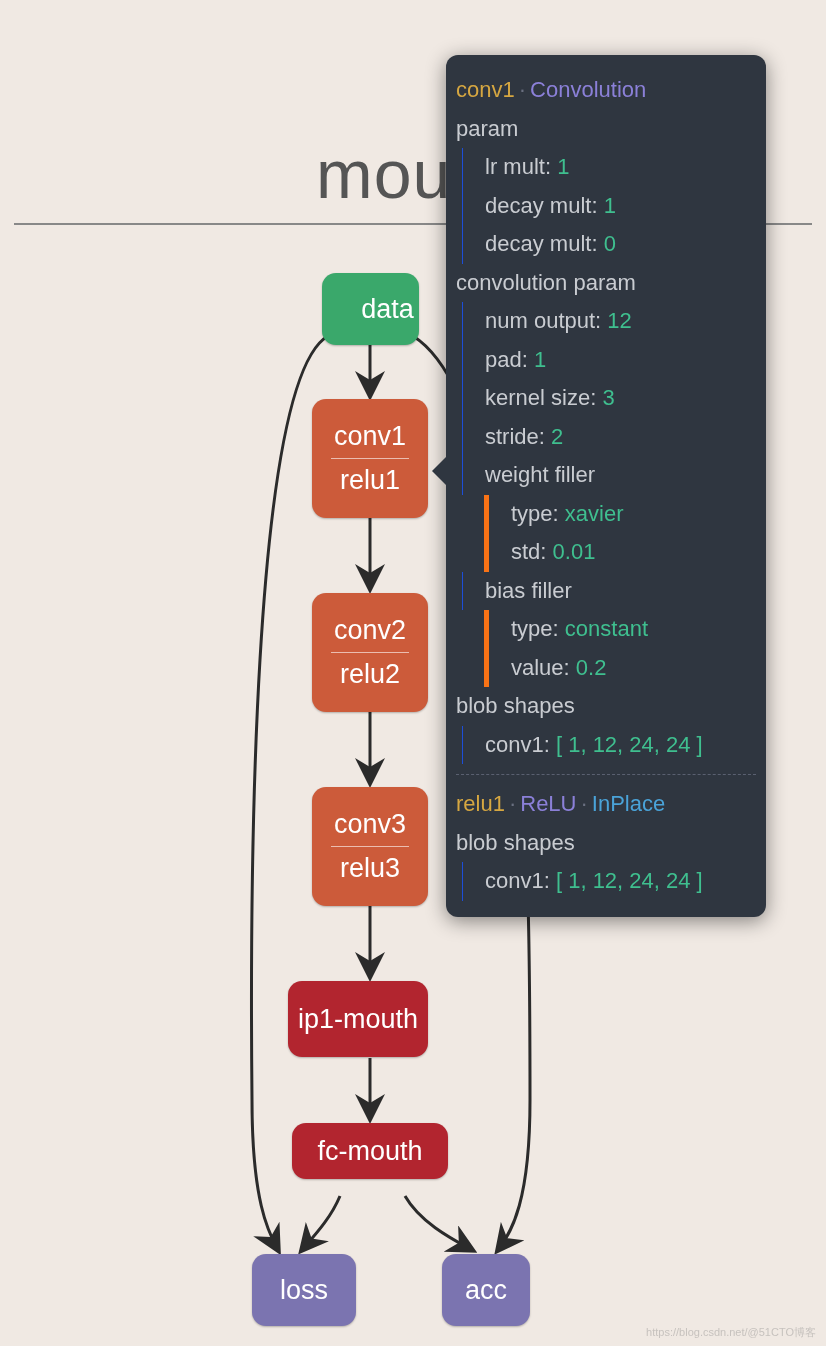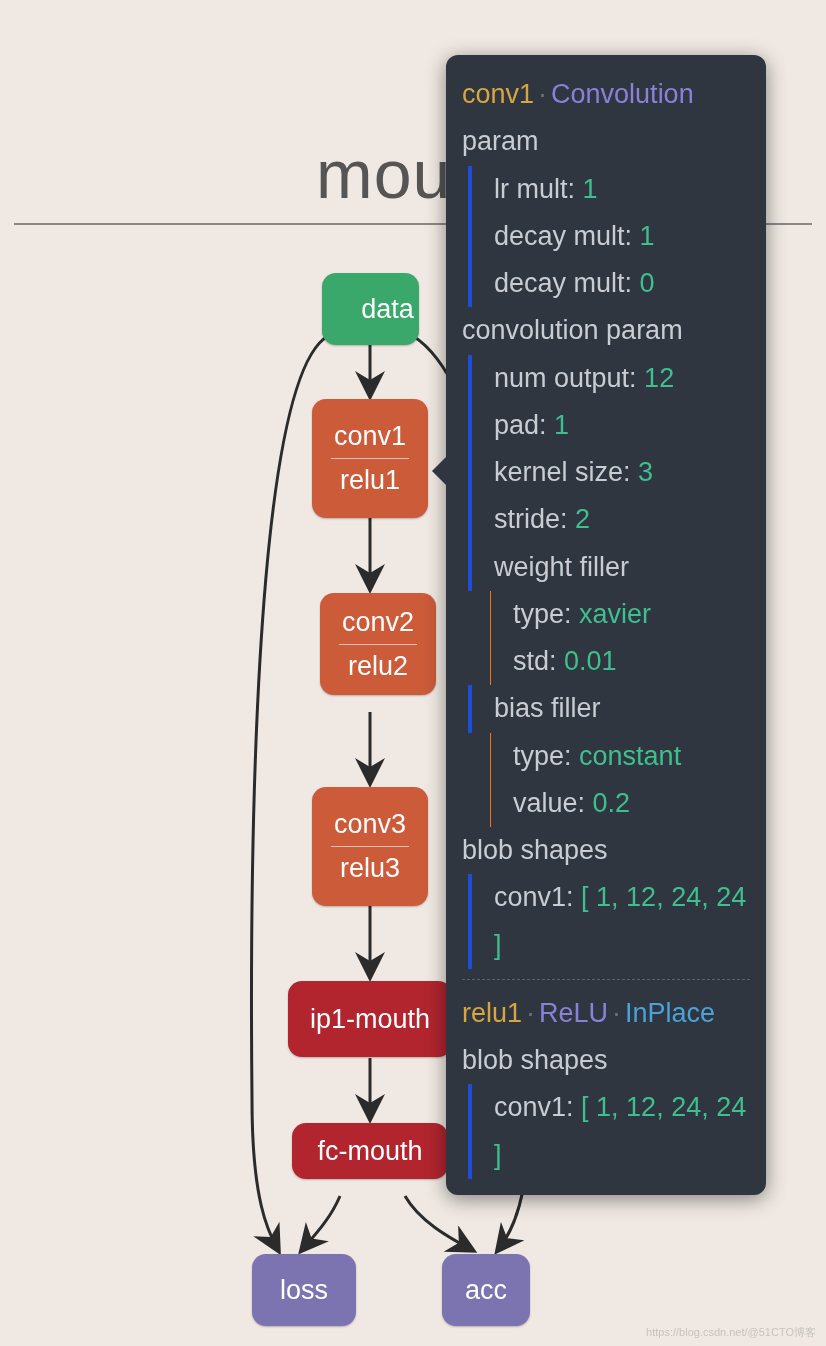--- a/index.html
+++ b/index.html
@@ -58,36 +58,36 @@
     width: 826px; height: 1346px;
     pointer-events: none;
   }
   .tooltip {
     position: absolute;
     top: 55px;
     left: 446px;
     width: 320px;
     background: #2f3640;
     border-radius: 12px;
-    padding: 16px 16px;
+    padding: 16px 10px;
     color: #c9ccd1;
-    font-size: 27px;
+    font-size: 22px;
     line-height: 1.75;
     font-family: -apple-system, "Helvetica Neue", Arial, sans-serif;
     box-shadow: 0 4px 20px rgba(0,0,0,0.45);
   }
   .tooltip .hdr .name { color: #d6a741; }
   .tooltip .hdr .sep { color: #6a7080; margin: 0 4px; }
   .tooltip .hdr .type { color: #8b80d8; }
   .tooltip .hdr .inplace { color: #4aa3d8; }
   .tooltip .k { color: #c9ccd1; }
   .tooltip .v { color: #3fbf8f; }
   .tooltip .arr { color: #3fbf8f; }
-  .tooltip .indent1 { padding-left: 22px; border-left: 4px solid #1d4ed8; margin-left: 6px; display: block; }
-  .tooltip .indent2 { padding-left: 22px; border-left: 1px solid #f97316; margin-left: 28px; display: block; }
+  .tooltip .indent1 { padding-left: 22px; border-left: 1px solid #1d4ed8; margin-left: 6px; display: block; }
+  .tooltip .indent2 { padding-left: 22px; border-left: 5px solid #f97316; margin-left: 28px; display: block; }
   .tooltip .dash {
     border-top: 1px dashed #5a6070;
     margin: 10px 0;
   }
   .tooltip .pointer {
     position: absolute;
     left: -14px;
     top: 402px;
     width: 0; height: 0;
     border-top: 14px solid transparent;
@@ -137,33 +137,33 @@
 <div class="node green" style="left:322px; top:273px; width:97px; height:72px;padding-left:34px;">
   <span>data</span>
 </div>
 
 <div class="node orange" style="left:312px; top:399px; width:116px; height:119px;">
   <span>conv1</span>
   <div class="divider"></div>
   <span>relu1</span>
 </div>
 
-<div class="node orange" style="left:312px; top:593px; width:116px; height:102px;margin-left:8px;">
+<div class="node orange" style="left:312px; top:593px; width:116px; height:119px;">
   <span>conv2</span>
   <div class="divider"></div>
   <span>relu2</span>
 </div>
 
 <div class="node orange" style="left:312px; top:787px; width:116px; height:119px;">
   <span>conv3</span>
   <div class="divider"></div>
   <span>relu3</span>
 </div>
 
-<div class="node red" style="left:288px; top:981px; width:164px; height:76px;">
+<div class="node red" style="left:288px; top:981px; width:140px; height:76px;">
   <span>ip1-mouth</span>
 </div>
 
 <div class="node red" style="left:292px; top:1123px; width:156px; height:56px;">
   <span>fc-mouth</span>
 </div>
 
 <div class="node purple" style="left:252px; top:1254px; width:104px; height:72px;">
   <span>loss</span>
 </div>

